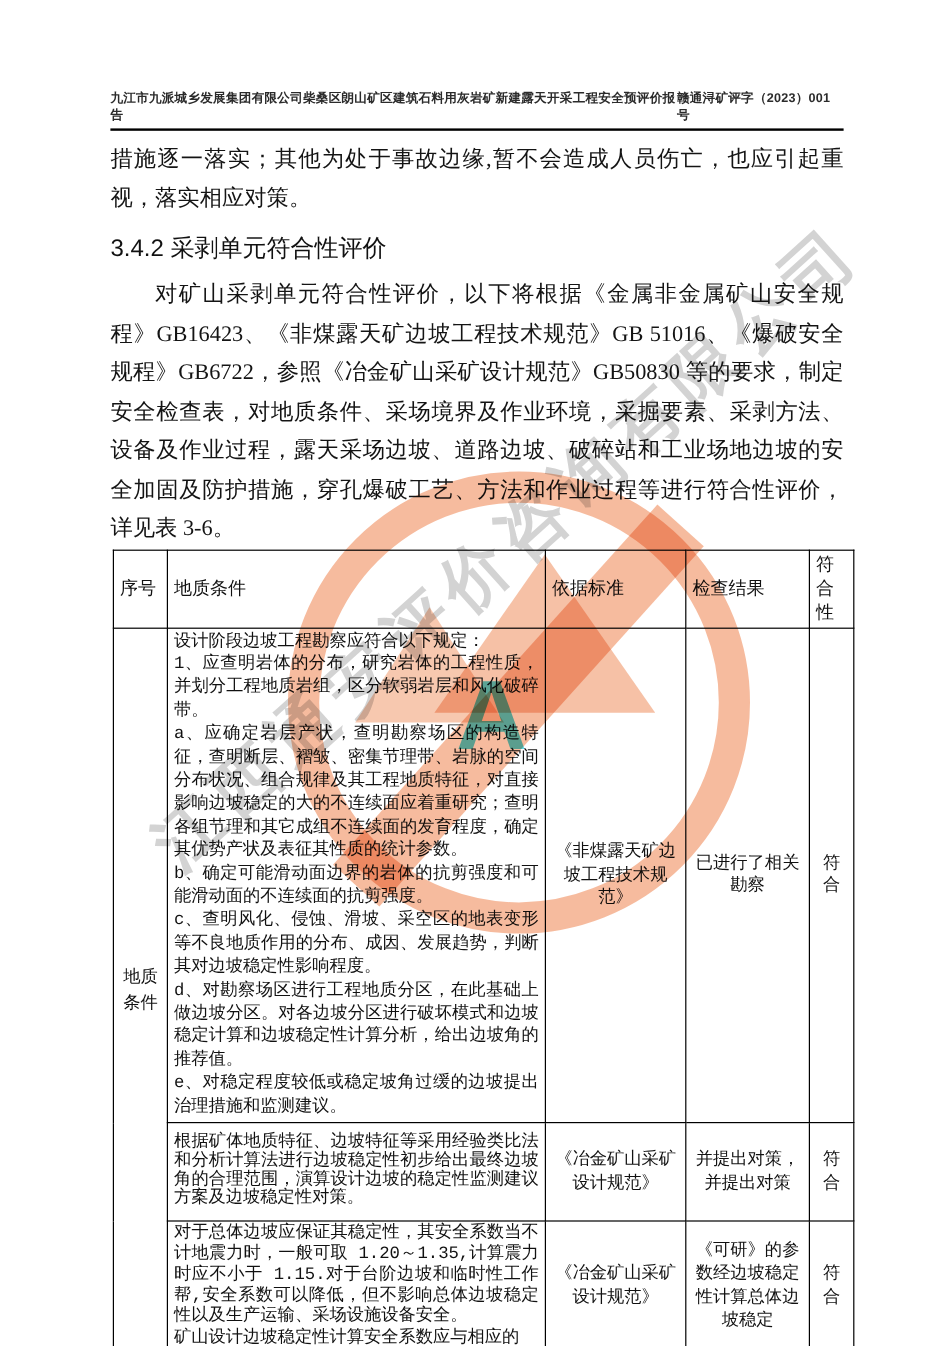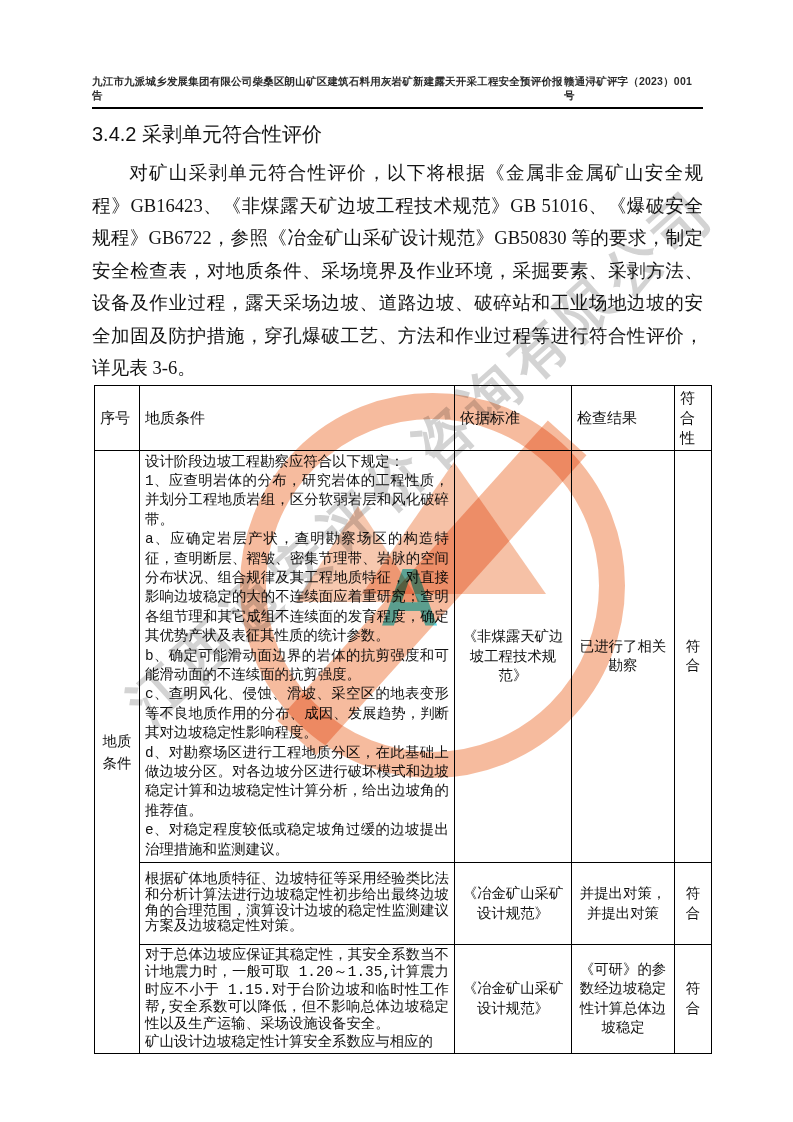--- a/index.html
+++ b/index.html
@@ -107,20 +107,21 @@
 </head>
 <body>
 
 <div class="page">
 
   <div class="runhead">
     <span>九江市九派城乡发展集团有限公司柴桑区朗山矿区建筑石料用灰岩矿新建露天开采工程安全预评价报告</span>
     <span>赣通浔矿评字（2023）001 号</span>
   </div>
 
+  <p class="para">措施逐一落实；其他为处于事故边缘,暂不会造成人员伤亡，也应引起重视，落实相应对策。</p>
   <div class="sec-heading">3.4.2 采剥单元符合性评价</div>
   <p class="para indent">对矿山采剥单元符合性评价，以下将根据《金属非金属矿山安全规程》GB16423、《非煤露天矿边坡工程技术规范》GB 51016、《爆破安全规程》GB6722，参照《冶金矿山采矿设计规范》GB50830 等的要求，制定安全检查表，对地质条件、采场境界及作业环境，采掘要素、采剥方法、设备及作业过程，露天采场边坡、道路边坡、破碎站和工业场地边坡的安全加固及防护措施，穿孔爆破工艺、方法和作业过程等进行符合性评价，详见表 3-6。</p>
 
 
   <table class="check">
     <colgroup>
       <col style="width:45px">
         <col style="width:315px">
         <col style="width:117px">
         <col style="width:103px">

